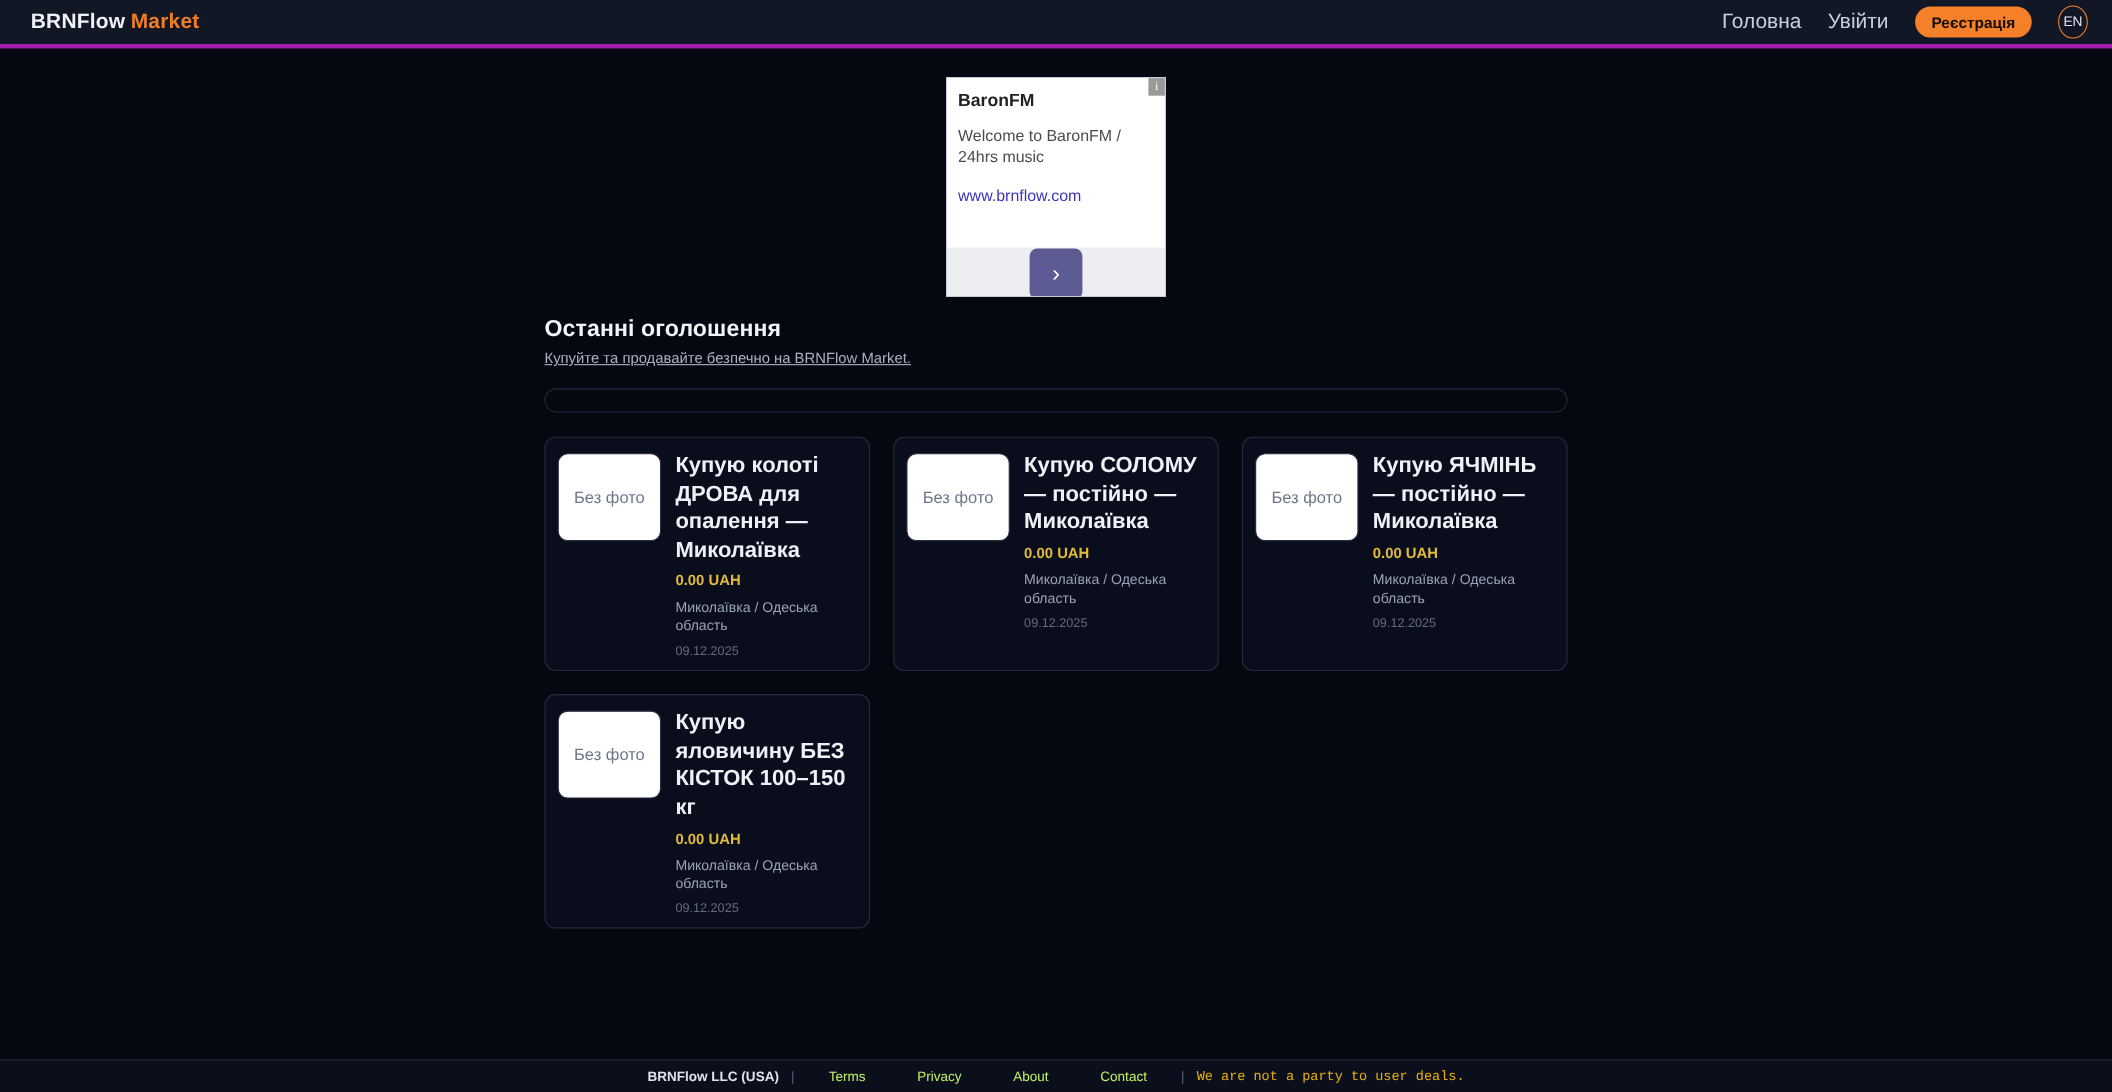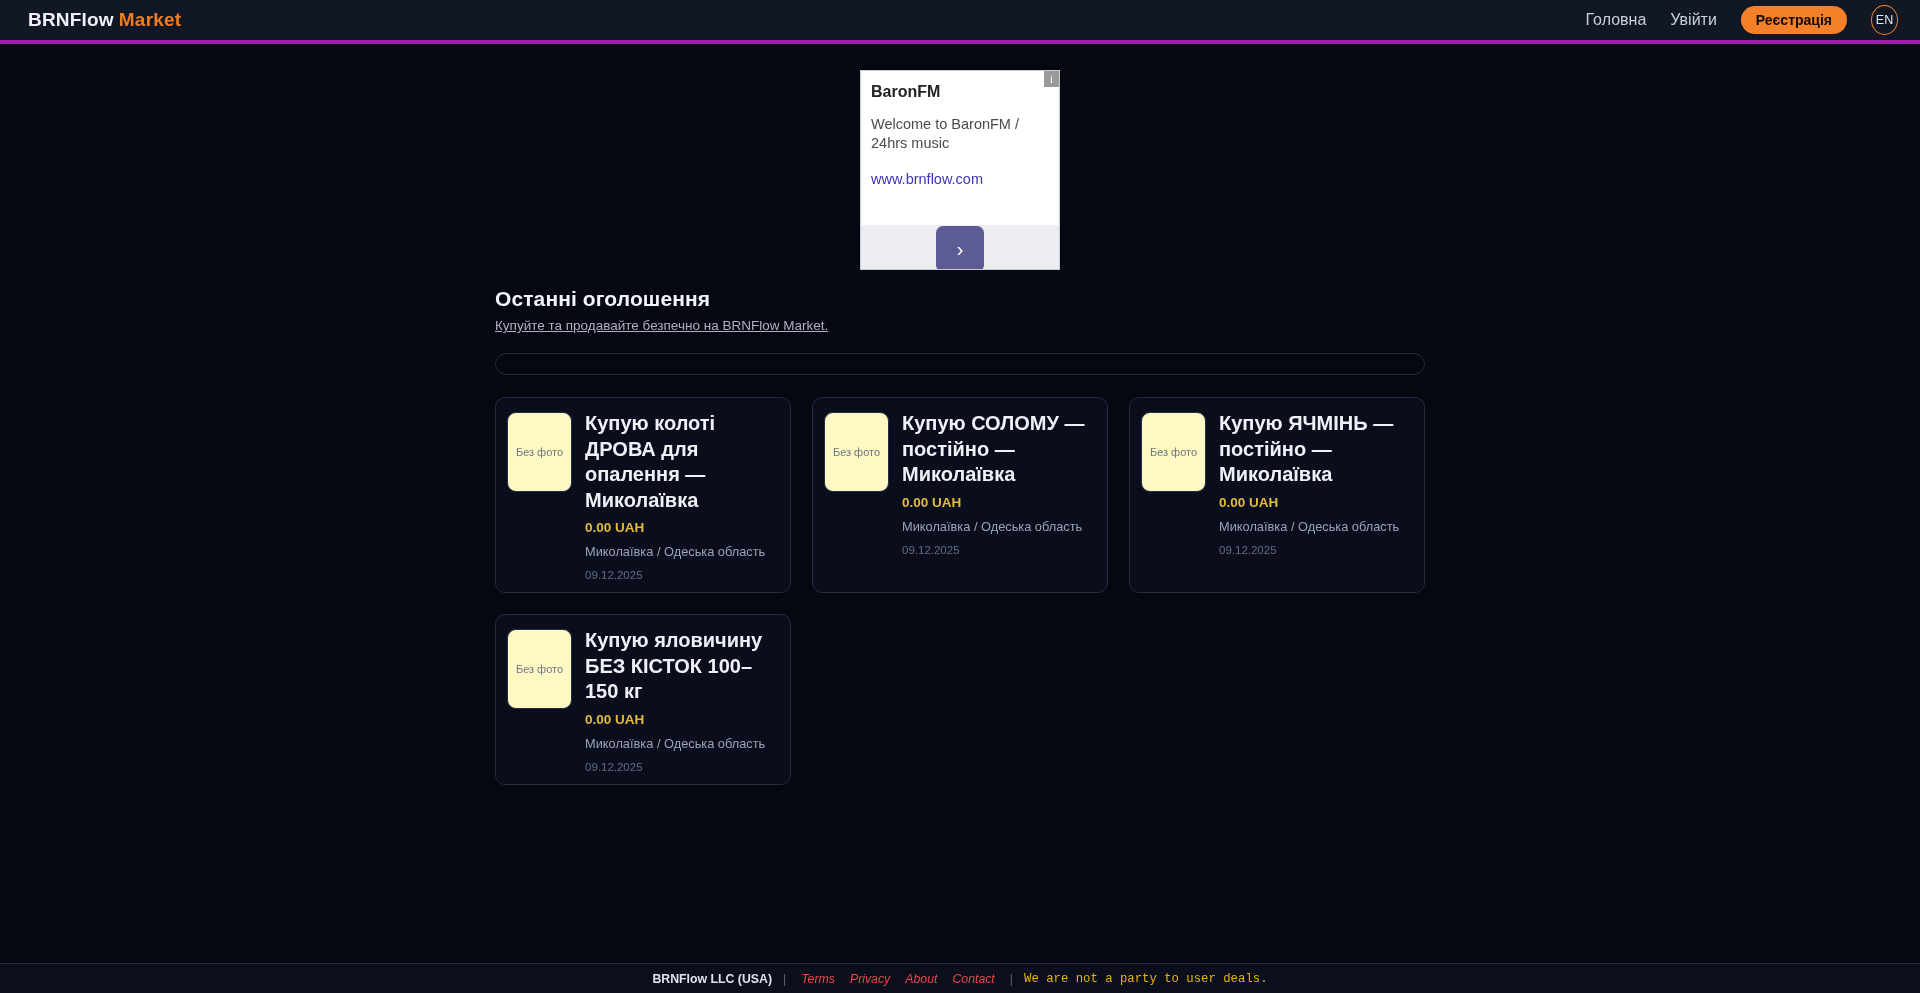--- a/index.html
+++ b/index.html
@@ -38,21 +38,21 @@
   .brand .brand-main { color: #eef1f7; }
   .brand .brand-accent { color: #f07d22; margin-left: 5px; }
 
   .nav {
     display: flex;
     align-items: center;
     gap: 24px;
   }
 
   .nav-link {
-    font-size: 16px;
+    font-size: 19px;
     color: #c9cfdc;
     text-decoration: none;
     white-space: nowrap;
   }
 
   .nav-cta {
     background: #f4812a;
     color: #120c04;
     font-size: 14px;
     font-weight: 600;
@@ -208,30 +208,30 @@
     background: #0a0e1c;
     border: 1px solid #242c40;
     border-radius: 10px;
     padding: 11px 11px;
     display: flex;
     gap: 13px;
     cursor: pointer;
   }
 
   .thumb {
-    width: 65px;
+    width: 94px;
     height: 80px;
     flex: none;
     border: 1px solid #242c40;
     border-radius: 9px;
-    background: #fef9c3;
-    display: flex;
-    align-items: center;
-    justify-content: center;
-    font-size: 11px;
+    background: #ffffff;
+    display: flex;
+    align-items: center;
+    justify-content: center;
+    font-size: 15px;
     color: #6d7689;
     margin-top: 3px;
   }
 
   .card-info {
     flex: 1;
     min-width: 0;
     padding-top: 2px;
   }
 
@@ -274,25 +274,24 @@
     display: flex;
     align-items: center;
     justify-content: center;
     gap: 7px;
     font-size: 12.3px;
   }
 
   .footer-company { color: #dfe3ec; font-weight: 600; }
   .footer-sep { color: #5b6377; margin: 0 4px; }
   .footer-link {
-    color: #ef4444;
+    color: #bef264;
     text-decoration: none;
     cursor: pointer;
-    margin: 0 4px;
-    font-style: italic;
+    margin: 0 20px;
   }
   .footer-note { color: #eab308; font-family: Liberation Mono, monospace; }
 </style>
 </head>
 <body>
 
 <header class="header">
   <div class="brand">
     <span class="brand-main">BRNFlow</span><span class="brand-accent">Market</span>
   </div>

